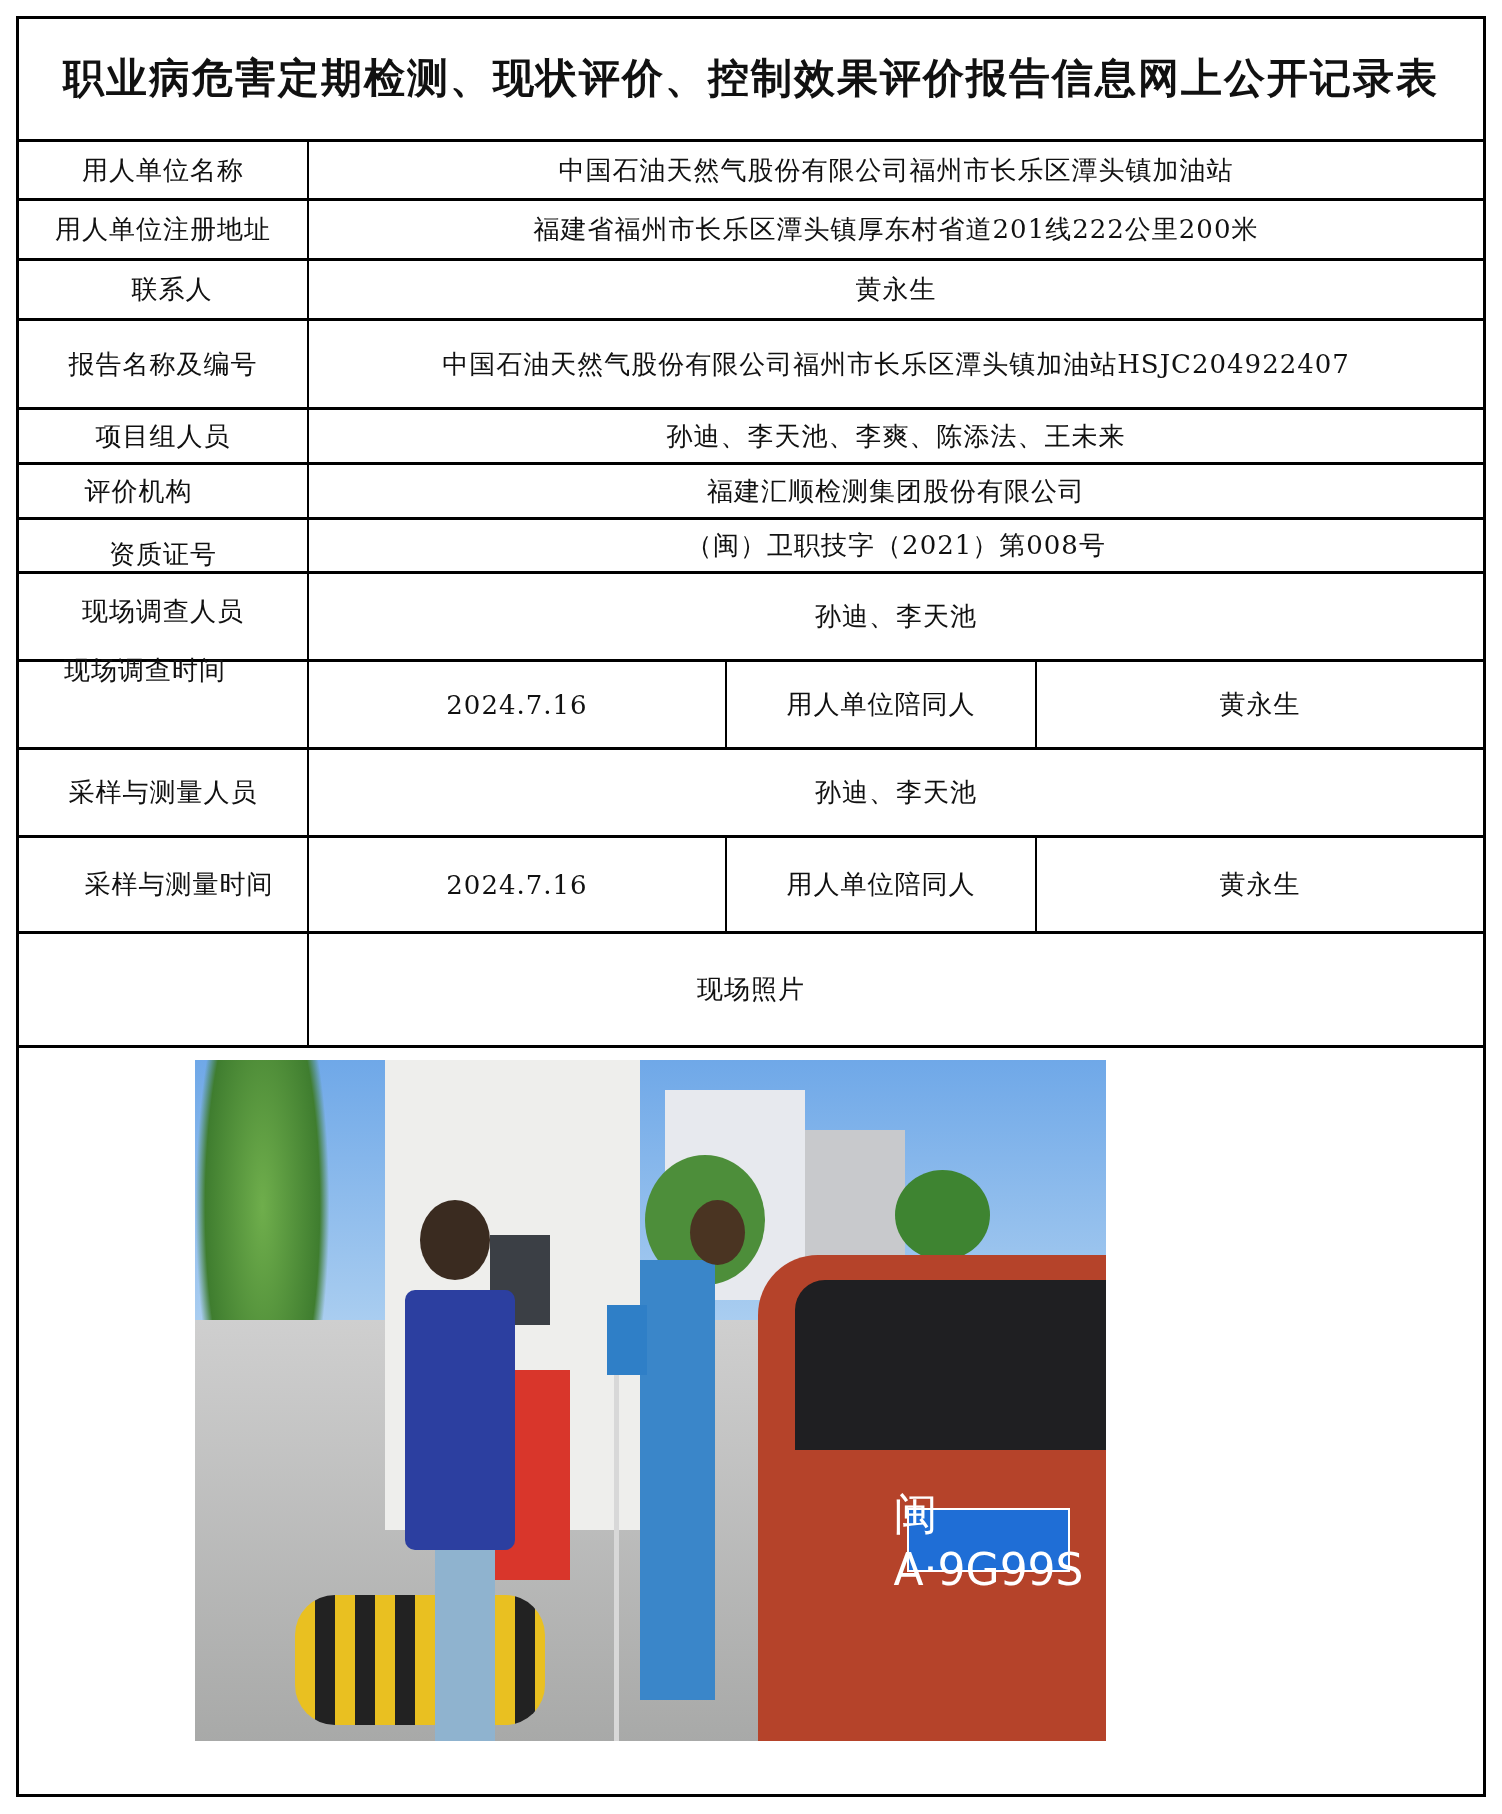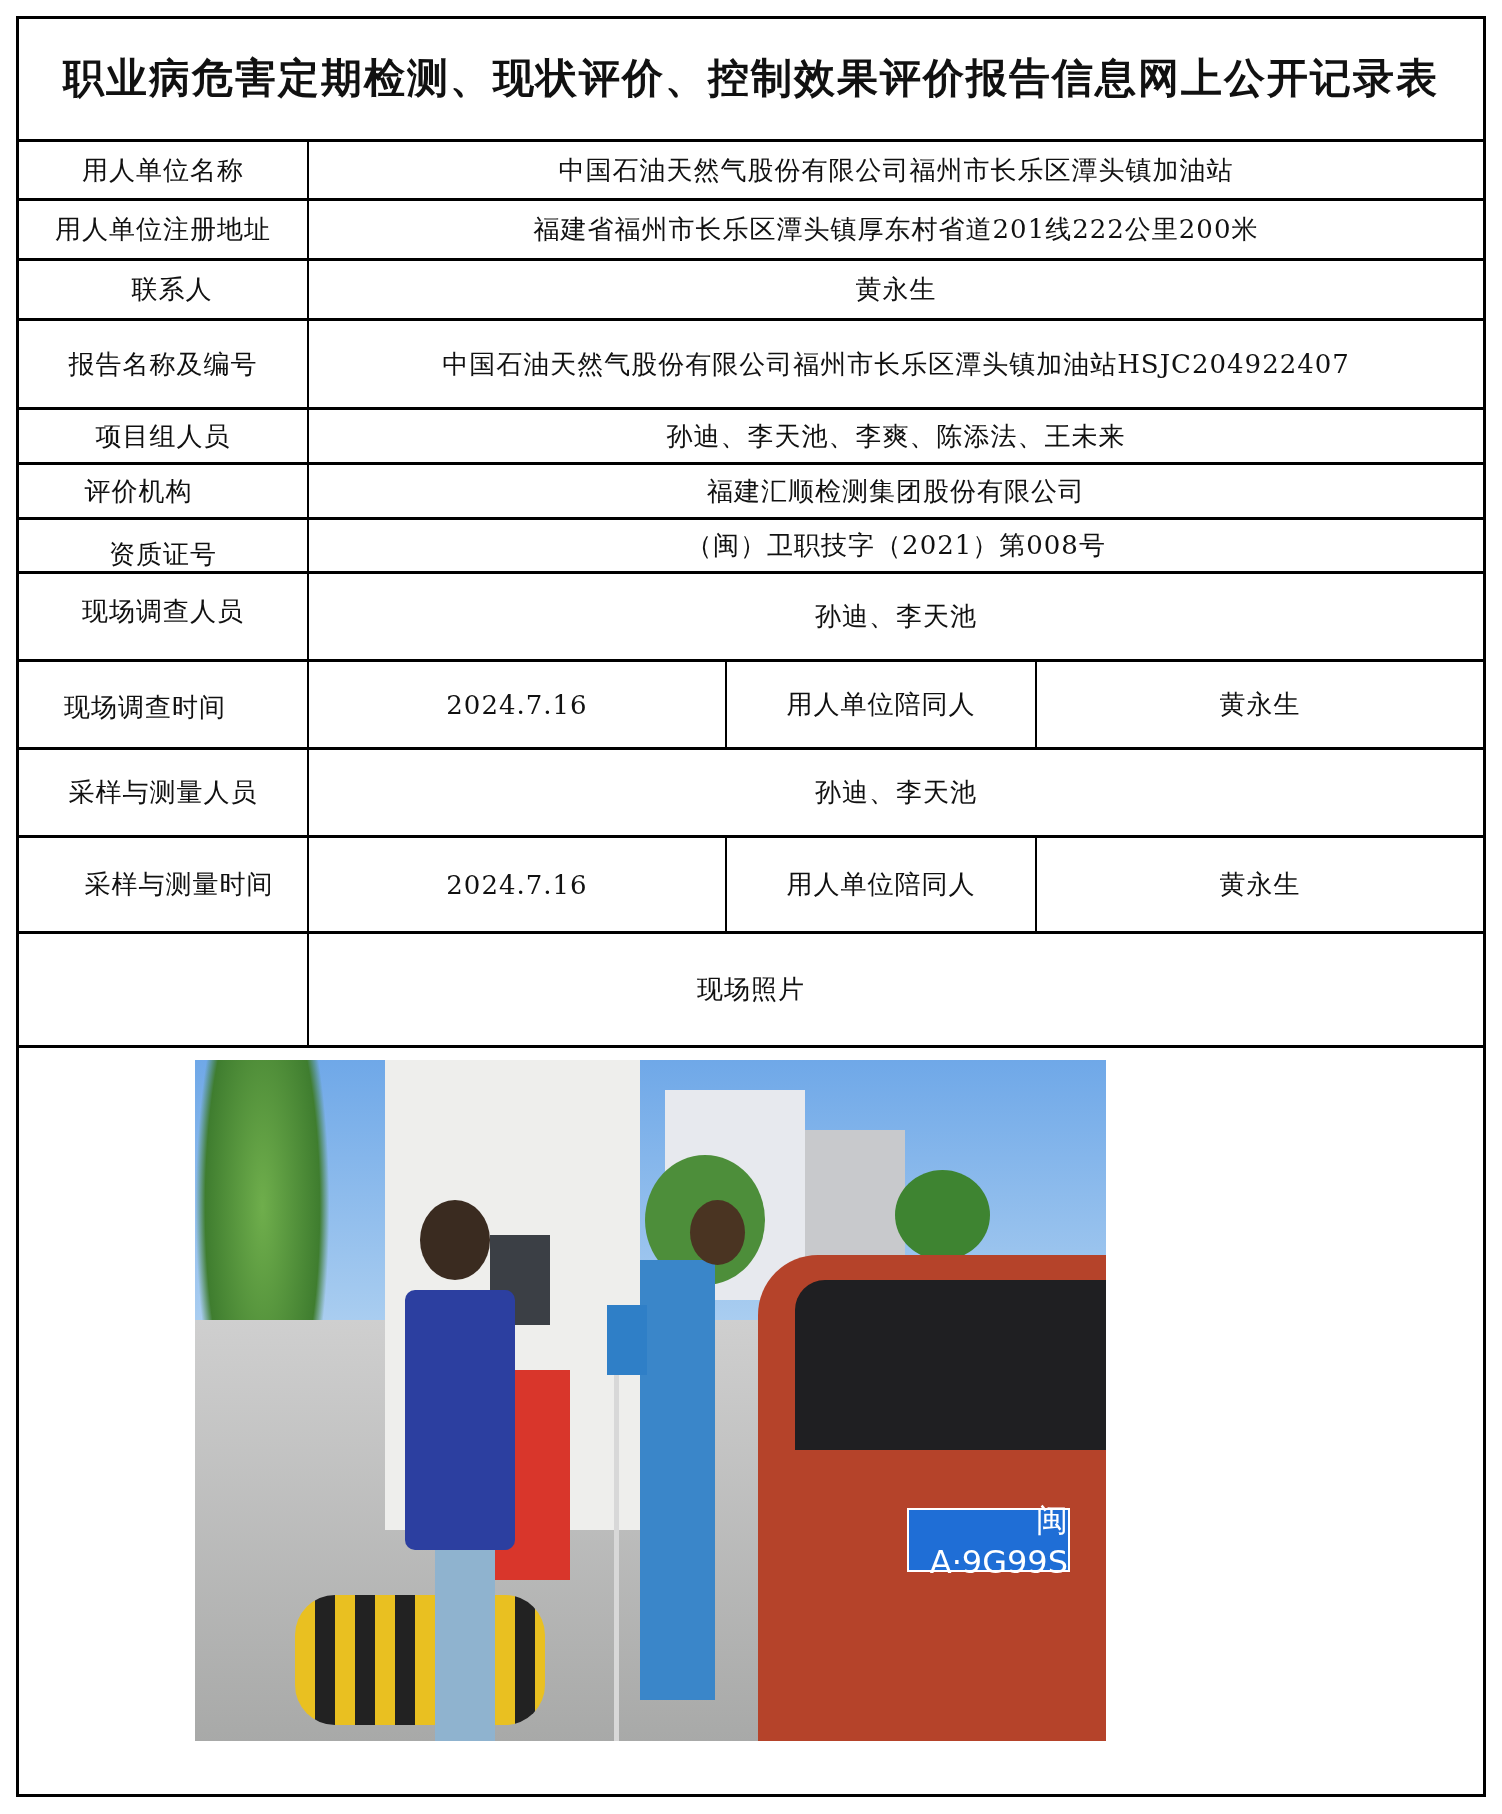--- a/index.html
+++ b/index.html
@@ -56,21 +56,21 @@
 
 <div class="cell" style="left:19px;top:465px;width:239px;height:52px">评价机构</div>
 <div class="cell" style="left:309px;top:465px;width:1174px;height:52px">福建汇顺检测集团股份有限公司</div>
 
 <div class="cell" style="left:19px;top:520px;width:288px;height:68px">资质证号</div>
 <div class="cell" style="left:309px;top:520px;width:1174px;height:51px">（闽）卫职技字（2021）第008号</div>
 
 <div class="cell" style="left:19px;top:574px;width:288px;height:74px">现场调查人员</div>
 <div class="cell" style="left:309px;top:574px;width:1174px;height:85px">孙迪、李天池</div>
 
-<div class="cell" style="left:19px;top:665px;width:252px;height:85px">现场调查时间</div>
+<div class="cell" style="left:19px;top:628px;width:252px;height:85px">现场调查时间</div>
 <div class="cell" style="left:309px;top:662px;width:416px;height:85px">2024.7.16</div>
 <div class="cell" style="left:727px;top:662px;width:308px;height:85px">用人单位陪同人</div>
 <div class="cell" style="left:1037px;top:662px;width:446px;height:85px">黄永生</div>
 
 <div class="cell" style="left:19px;top:750px;width:288px;height:85px">采样与测量人员</div>
 <div class="cell" style="left:309px;top:750px;width:1174px;height:85px">孙迪、李天池</div>
 
 <div class="cell" style="left:19px;top:838px;width:320px;height:93px">采样与测量时间</div>
 <div class="cell" style="left:309px;top:838px;width:416px;height:93px">2024.7.16</div>
 <div class="cell" style="left:727px;top:838px;width:308px;height:93px">用人单位陪同人</div>
@@ -85,21 +85,21 @@
   <div style="left:610px;top:70px;width:100px;height:160px;background:#c8c9cc;"></div>
   <div style="left:450px;top:95px;width:120px;height:130px;border-radius:50%;background:#4d8e3a;"></div>
   <div style="left:700px;top:110px;width:95px;height:90px;border-radius:50%;background:#3e8431;"></div>
   <div style="left:0;top:260px;width:911px;height:421px;background:linear-gradient(#cfcfcf,#a8a9a8);"></div>
   <div style="left:190px;top:0;width:255px;height:470px;background:#eeeeec;"></div>
   <div style="left:295px;top:175px;width:60px;height:90px;background:#3b3f45;"></div>
   <div style="left:300px;top:310px;width:75px;height:210px;background:#d9362b;"></div>
   <div style="left:100px;top:535px;width:250px;height:130px;border-radius:40px;background:repeating-linear-gradient(90deg,#e9c021 0 20px,#222 20px 40px);"></div>
   <div style="left:563px;top:195px;width:348px;height:500px;border-radius:60px 0 0 0;background:#b5432a;"></div>
   <div style="left:600px;top:220px;width:311px;height:170px;border-radius:30px 0 0 0;background:#1f1f22;"></div>
-  <div style="left:712px;top:448px;width:163px;height:64px;background:#1f6ed6;border:2px solid #fff;color:#fff;font-family:'DejaVu Sans',sans-serif;font-size:32px;display:flex;align-items:center;justify-content:center;box-sizing:border-box;text-align:right;">闽A·9G99S</div>
+  <div style="left:712px;top:448px;width:163px;height:64px;background:#1f6ed6;border:2px solid #fff;color:#fff;font-family:'DejaVu Sans',sans-serif;font-size:44px;display:flex;align-items:center;justify-content:center;box-sizing:border-box;">闽A·9G99S</div>
   <div style="left:210px;top:230px;width:110px;height:260px;background:#2c3fa0;border-radius:10px;"></div>
   <div style="left:240px;top:490px;width:60px;height:270px;background:#8fb3cf;"></div>
   <div style="left:225px;top:140px;width:70px;height:80px;border-radius:50%;background:#3a2b20;"></div>
   <div style="left:445px;top:200px;width:75px;height:440px;background:#3a86c9;"></div>
   <div style="left:495px;top:140px;width:55px;height:65px;border-radius:50%;background:#4a3422;"></div>
   <div style="left:412px;top:245px;width:40px;height:70px;background:#2f7fc7;"></div>
   <div style="left:419px;top:315px;width:5px;height:530px;background:#d8d8d8;"></div>
 </div>
 
 </body></html>

